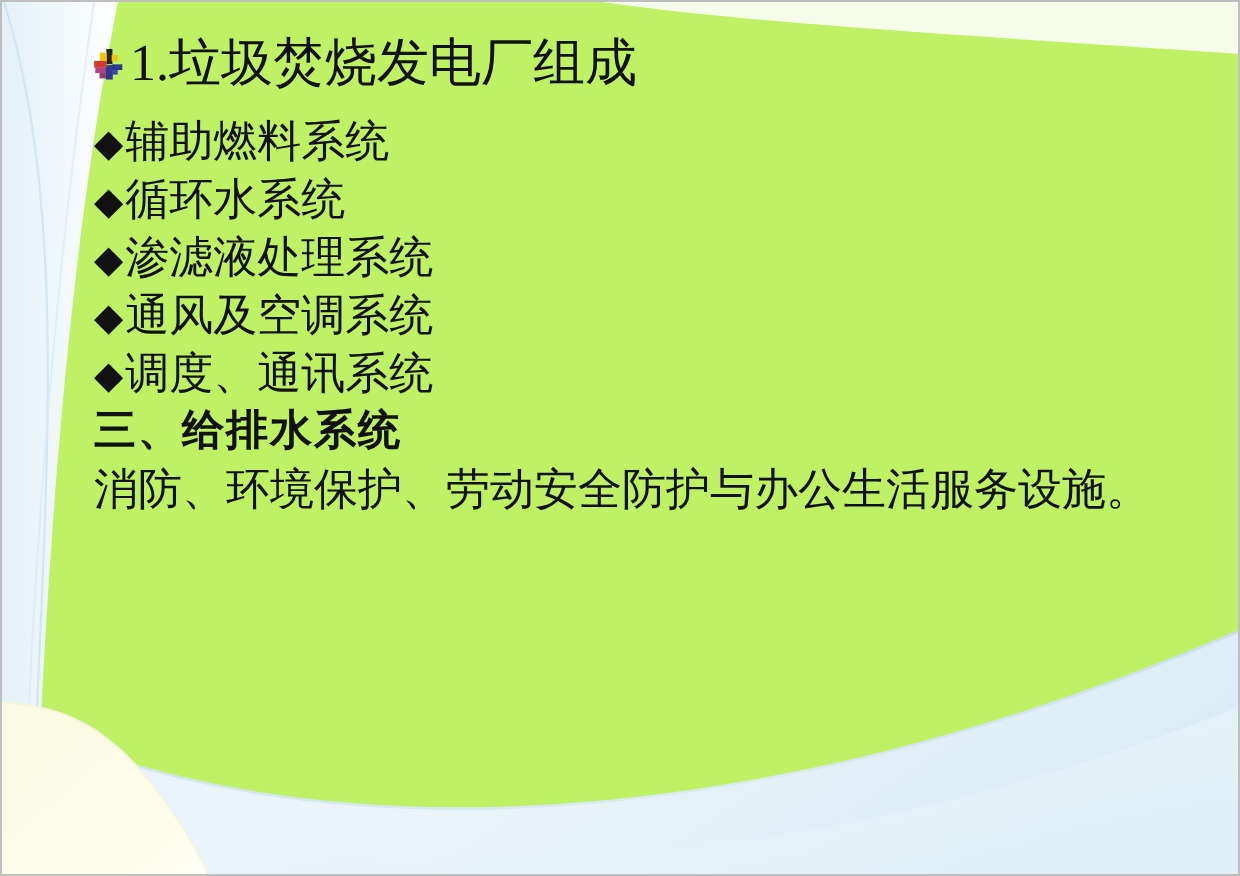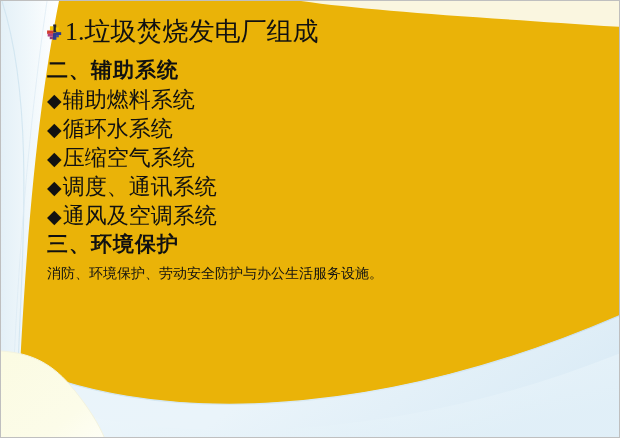--- a/index.html
+++ b/index.html
@@ -9,21 +9,21 @@
   }
   body {
     font-family: "Liberation Serif", "DejaVu Serif", serif;
   }
 
   #slide {
     position: relative;
     width: 620px;
     height: 438px;
     overflow: hidden;
-    background: #eab308;
+    background: #bef264;
     box-sizing: border-box;
     border: 1px solid #bfbfbf;
   }
 
   
   #bg-layer {
     position: absolute;
     left: 0; top: 0;
     width: 620px;
     height: 438px;
@@ -80,21 +80,21 @@
     letter-spacing: 1px;
   }
   .line.bullet {
     font-size: 22px;
   }
   .line.bullet .bullet-mark {
     font-size: 19px;
     padding-right: 1px;
   }
   .line.para {
-    font-size: 14px;
+    font-size: 22px;
   }
 </style>
 </head>
 <body>
 
 <div id="slide">
 
   <svg id="bg-layer" viewBox="0 0 620 438" width="620" height="438" preserveAspectRatio="none">
     <defs>
       <linearGradient id="gradLeftBand" x1="0" y1="0" x2="1" y2="0">
@@ -156,49 +156,46 @@
         <rect x="8.4" y="10.0" width="3.6" height="6.6" fill="#2b3a8f"></rect>
         <rect x="11.6" y="8.6" width="5.4" height="3.0" fill="#2b3a8f"></rect>
         <rect x="11.6" y="11.6" width="3.0" height="2.4" fill="#3a4aa0"></rect>
         <rect x="5.0" y="13.2" width="3.4" height="2.8" fill="#8e3a74"></rect>
       </svg>
       <span class="title-text">1.垃圾焚烧发电厂组成</span>
     </div>
 
     <div class="lines">
 
+
+      <div class="line bullet">
+        <span class="bullet-mark">◆</span><span>辅助燃料系统</span>
+      </div>
+
+
+      <div class="line bullet">
+        <span class="bullet-mark">◆</span><span>循环水系统</span>
+      </div>
+
+
+
+      <div class="line bullet">
+        <span class="bullet-mark">◆</span><span>渗滤液处理系统</span>
+      </div>
+
+      <div class="line bullet">
+        <span class="bullet-mark">◆</span><span>通风及空调系统</span>
+      </div>
+
+      <div class="line bullet">
+        <span class="bullet-mark">◆</span><span>调度、通讯系统</span>
+      </div>
+
       <div class="line heading">
-        <span>二、辅助系统</span>
-      </div>
-
-      <div class="line bullet">
-        <span class="bullet-mark">◆</span><span>辅助燃料系统</span>
-      </div>
-
-
-      <div class="line bullet">
-        <span class="bullet-mark">◆</span><span>循环水系统</span>
-      </div>
-
-
-
-      <div class="line bullet">
-        <span class="bullet-mark">◆</span><span>压缩空气系统</span>
-      </div>
-
-      <div class="line bullet">
-        <span class="bullet-mark">◆</span><span>调度、通讯系统</span>
-      </div>
-
-      <div class="line bullet">
-        <span class="bullet-mark">◆</span><span>通风及空调系统</span>
-      </div>
-
-      <div class="line heading">
-        <span>三、环境保护</span>
+        <span>三、给排水系统</span>
       </div>
 
       <div class="line para">
         <span>消防、环境保护、劳动安全防护与办公生活服务设施。</span>
       </div>
 
     </div>
   </div>
 </div>
 

